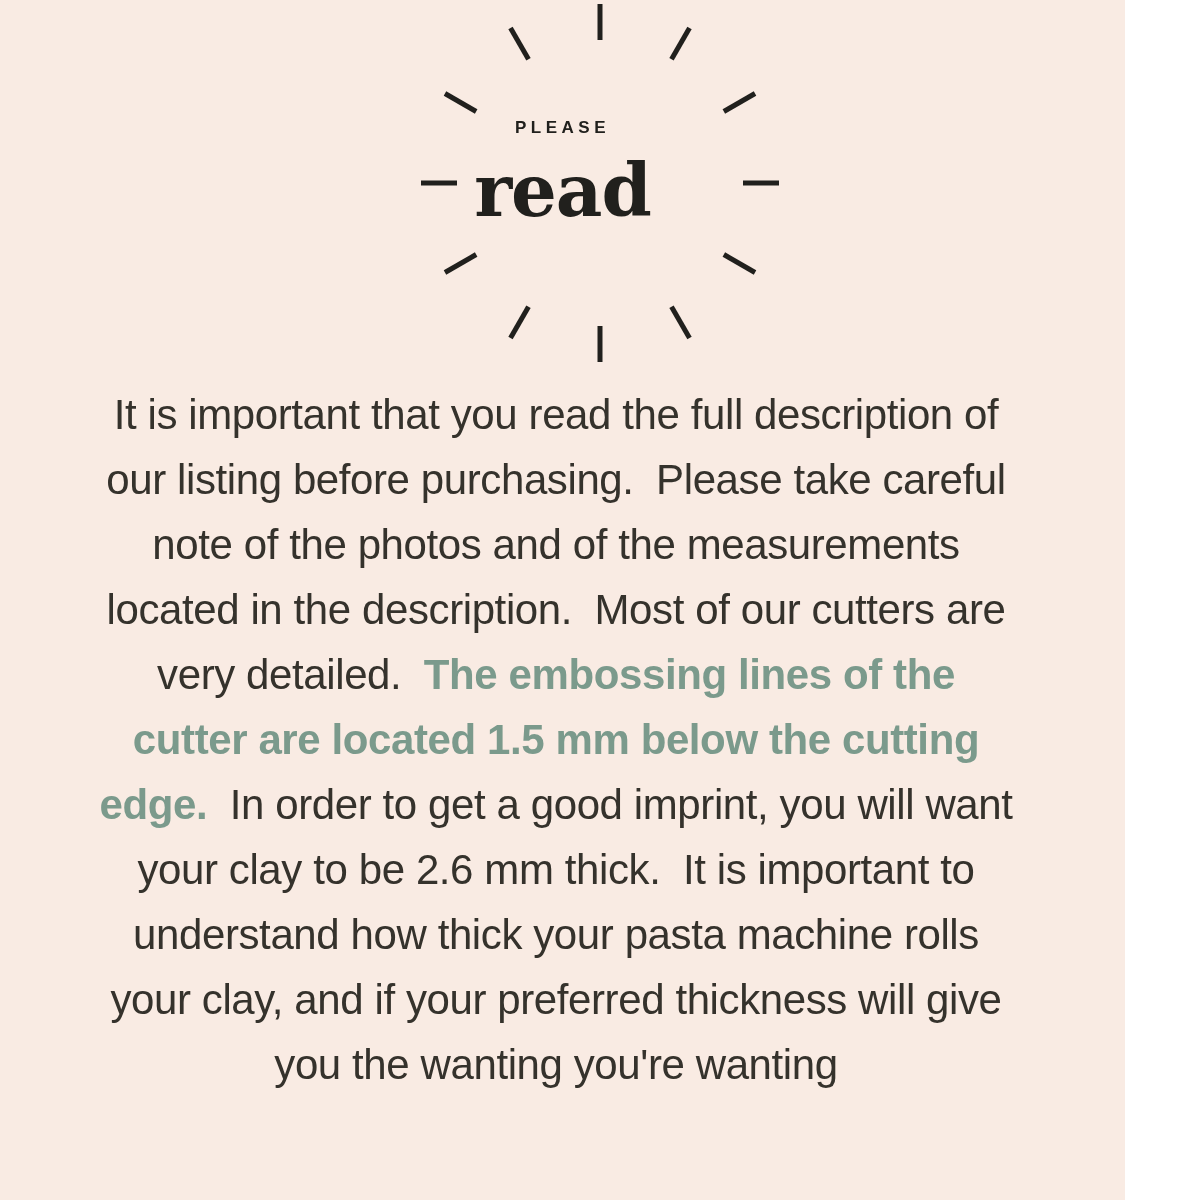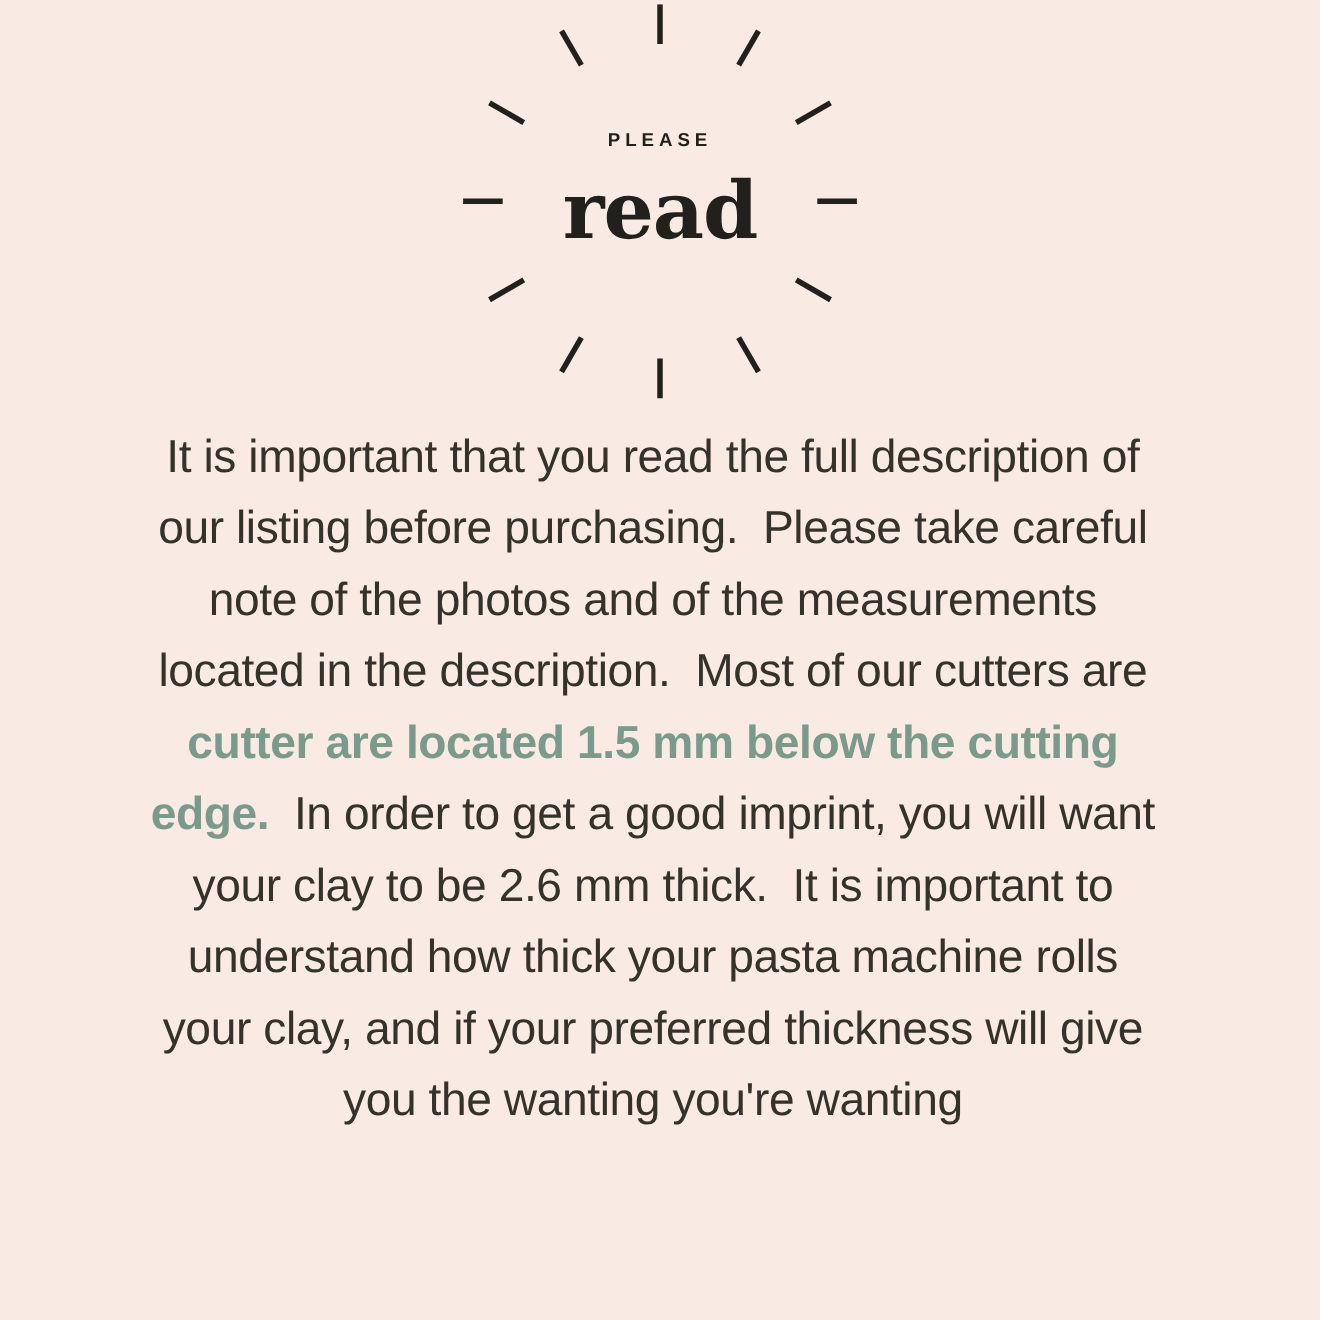--- a/index.html
+++ b/index.html
@@ -2,23 +2,24 @@
 <html style="--bg: #F9EBE3; --ink: #21201D; --text: #35322C; --green: #7B9A8C;"><head>
 <meta charset="utf-8">
 <style>
   html, body { margin: 0; padding: 0; }
   body {
     width: 1200px; height: 1200px;
     font-family: "Liberation Sans", sans-serif;
   }
   .canvas {
     position: relative;
-    width: 1200px; height: 1200px;
+    width: 1081px; height: 1200px;
     overflow: hidden;
     background: var(--bg, #F9EBE3);
+    padding-left: 44px;
   }
   
   #sunburst {
     position: absolute;
     left: 398px; top: -19px;
   }
   .eyebrow {
     position: absolute;
     top: 118px; left: 0; width: 100%;
     text-align: center;
@@ -82,20 +83,21 @@
         <line x1="0" y1="-143" x2="0" y2="-179" transform="rotate(330)" stroke="#21201D" stroke-width="5"></line>
       </svg>
     <div class="eyebrow">PLEASE</div>
     <div class="title">read</div>
   </div>
   <div class="paragraph" id="paragraph">
       <div class="line"><span class="seg-regular">It is important that you read the full description of</span></div>
       <div class="line"><span class="seg-regular">our listing before purchasing.  Please take careful</span></div>
       <div class="line"><span class="seg-regular">note of the photos and of the measurements</span></div>
       <div class="line"><span class="seg-regular">located in the description.  Most of our cutters are</span></div>
+      <div class="line"><span class="seg-regular">very detailed.  </span><span class="seg-green-bold">The embossing lines of the</span></div>
       <div class="line"><span class="seg-green-bold">cutter are located 1.5 mm below the cutting</span></div>
       <div class="line"><span class="seg-green-bold">edge.</span><span class="seg-regular">  </span><span class="seg-italic">In order to get a good imprint, you will want</span></div>
       <div class="line"><span class="seg-italic">your clay to be 2.6 mm thick.</span><span class="seg-regular">  It is important to</span></div>
       <div class="line"><span class="seg-regular">understand how thick your pasta machine rolls</span></div>
       <div class="line"><span class="seg-regular">your clay, and if your preferred thickness will give</span></div>
       <div class="line"><span class="seg-regular">you the wanting you're wanting</span></div>
     </div>
 </div>
 
 </body></html>

